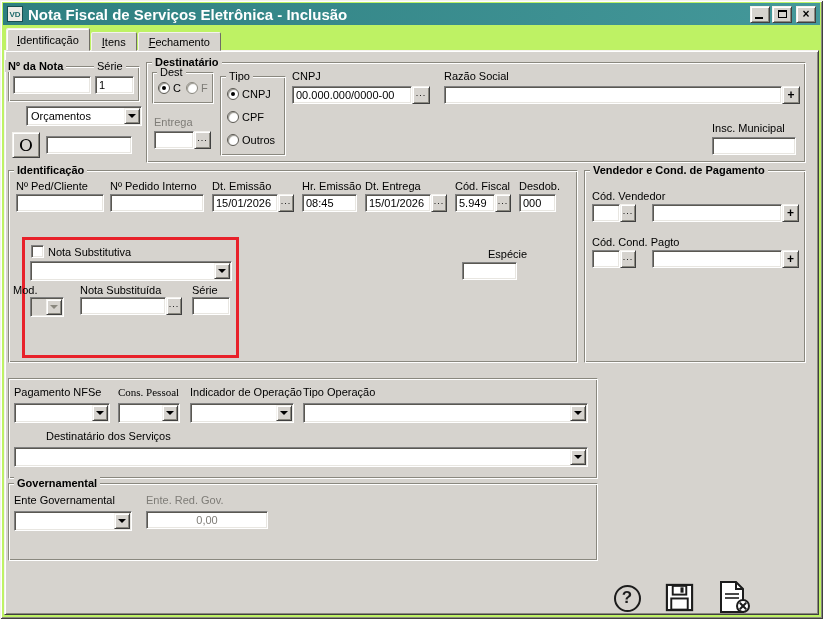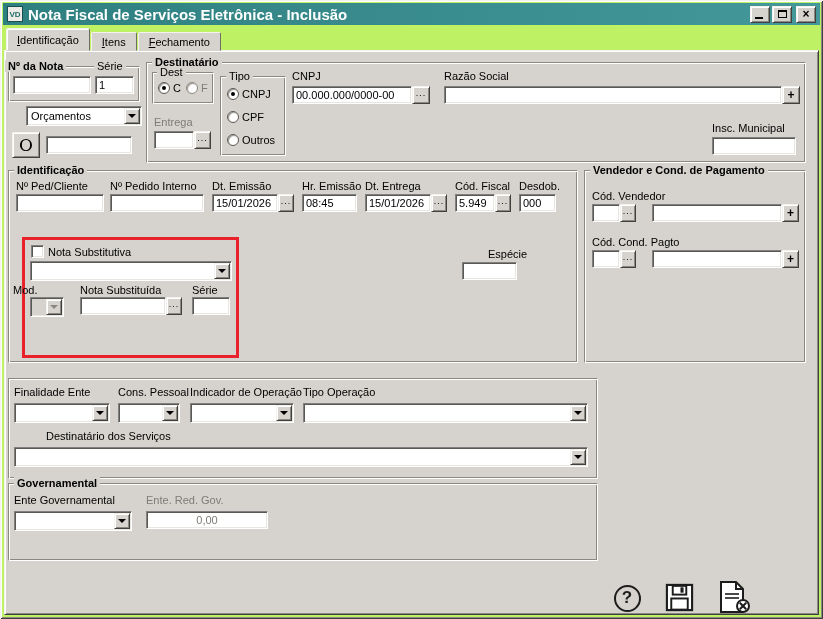--- a/index.html
+++ b/index.html
@@ -224,29 +224,29 @@
   <div class="btn raised plus" style="left:782px;top:204px;width:17px;height:18px;">+</div>
 
   <div class="lbl" style="left:592px;top:236px;">Cód. Cond. Pagto</div>
   <div class="fld" style="left:592px;top:250px;width:28px;"></div>
   <div class="btn raised dots" style="left:620px;top:250px;width:16px;height:18px;">...</div>
   <div class="fld" style="left:652px;top:250px;width:130px;"></div>
   <div class="btn raised plus" style="left:782px;top:250px;width:17px;height:18px;">+</div>
 
   <div class="grp" style="left:8px;top:378px;width:590px;height:101px;"></div>
 
-  <div class="lbl" style="left:14px;top:386px;">Finalidade Ente</div>
+  <div class="lbl" style="left:14px;top:386px;">Pagamento NFSe</div>
   <div class="combo" style="left:14px;top:403px;width:96px;">
     <span class="ctxt"></span>
     <span class="cab">
         <i class="tri"></i>
       </span>
   </div>
 
-  <div class="lbl" style="left:118px;top:386px;">Cons. Pessoal</div>
+  <div class="lbl" style="left:118px;top:386px;font-family:Liberation Serif, serif;">Cons. Pessoal</div>
   <div class="combo" style="left:118px;top:403px;width:62px;">
     <span class="ctxt"></span>
     <span class="cab">
         <i class="tri"></i>
       </span>
   </div>
 
   <div class="lbl" style="left:190px;top:386px;">Indicador de Operação</div>
   <div class="combo" style="left:190px;top:403px;width:104px;">
     <span class="ctxt"></span>

